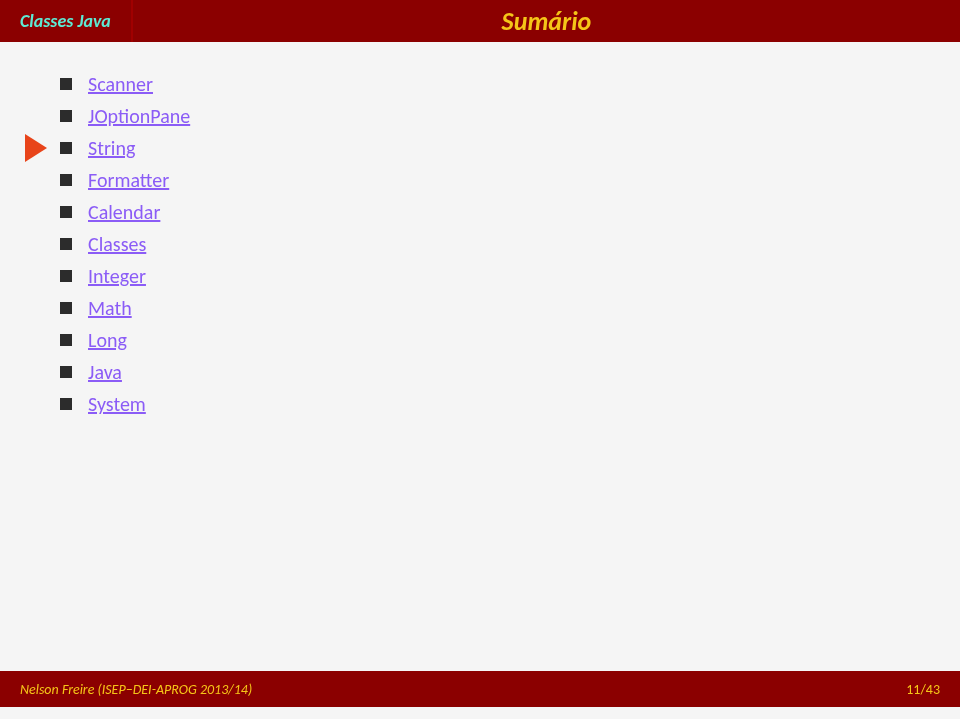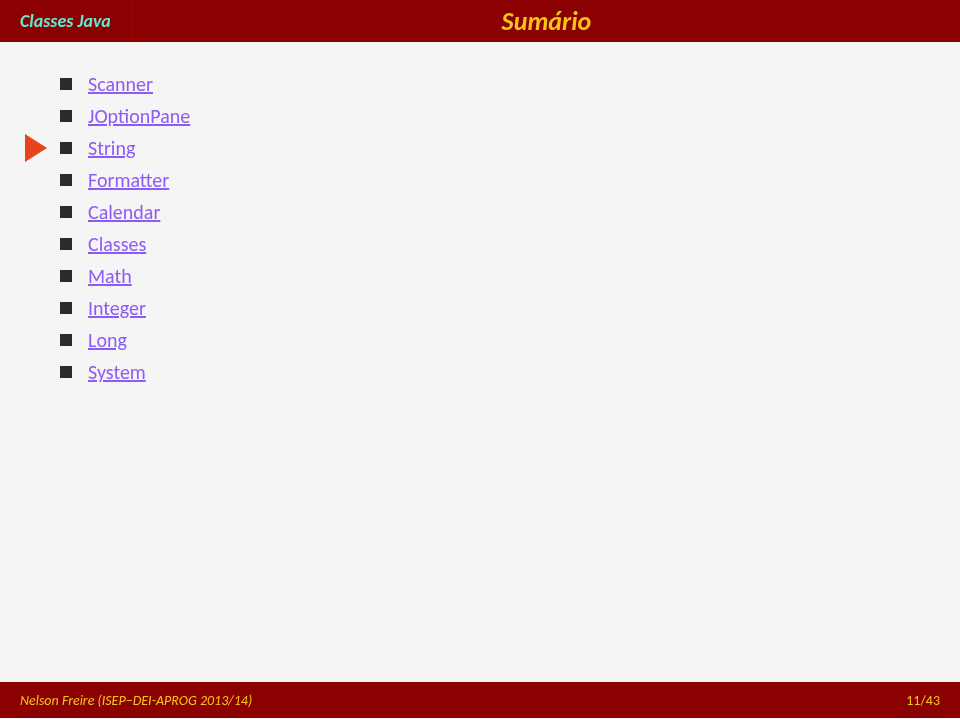--- a/index.html
+++ b/index.html
@@ -104,21 +104,21 @@
       text-decoration: underline;
       cursor: pointer;
     }
 
     
     .footer-bar {
       width: 100%;
       height: 36px;
       background-color: #8b0000;
       position: absolute;
-      bottom: 1px;
+      bottom: 12px;
       left: 0;
       display: flex;
       align-items: center;
       justify-content: space-between;
       padding: 0 20px;
     }
 
     .footer-left {
       color: #f5c518;
       font-size: 14px;
@@ -164,29 +164,33 @@
       <div class="list-item">
         <span class="bullet"></span>
         <a class="list-link" href="#">Calendar</a>
       </div>
       <div class="list-item">
         <span class="bullet"></span>
         <a class="list-link" href="#">Classes</a>
       </div>
       <div class="list-item">
         <span class="bullet"></span>
+        <a class="list-link" href="#">Integer</a>
+      </div>
+      <div class="list-item">
+        <span class="bullet"></span>
         <a class="list-link" href="#">Math</a>
       </div>
       <div class="list-item">
         <span class="bullet"></span>
-        <a class="list-link" href="#">Integer</a>
-      </div>
-      <div class="list-item">
-        <span class="bullet"></span>
         <a class="list-link" href="#">Long</a>
+      </div>
+      <div class="list-item">
+        <span class="bullet"></span>
+        <a class="list-link" href="#">Java</a>
       </div>
       <div class="list-item">
         <span class="bullet"></span>
         <a class="list-link" href="#">System</a>
       </div>
     </div>
 </div>
 
 <div class="footer-bar">
   <span class="footer-left">Nelson Freire (ISEP–DEI-APROG 2013/14)</span>

